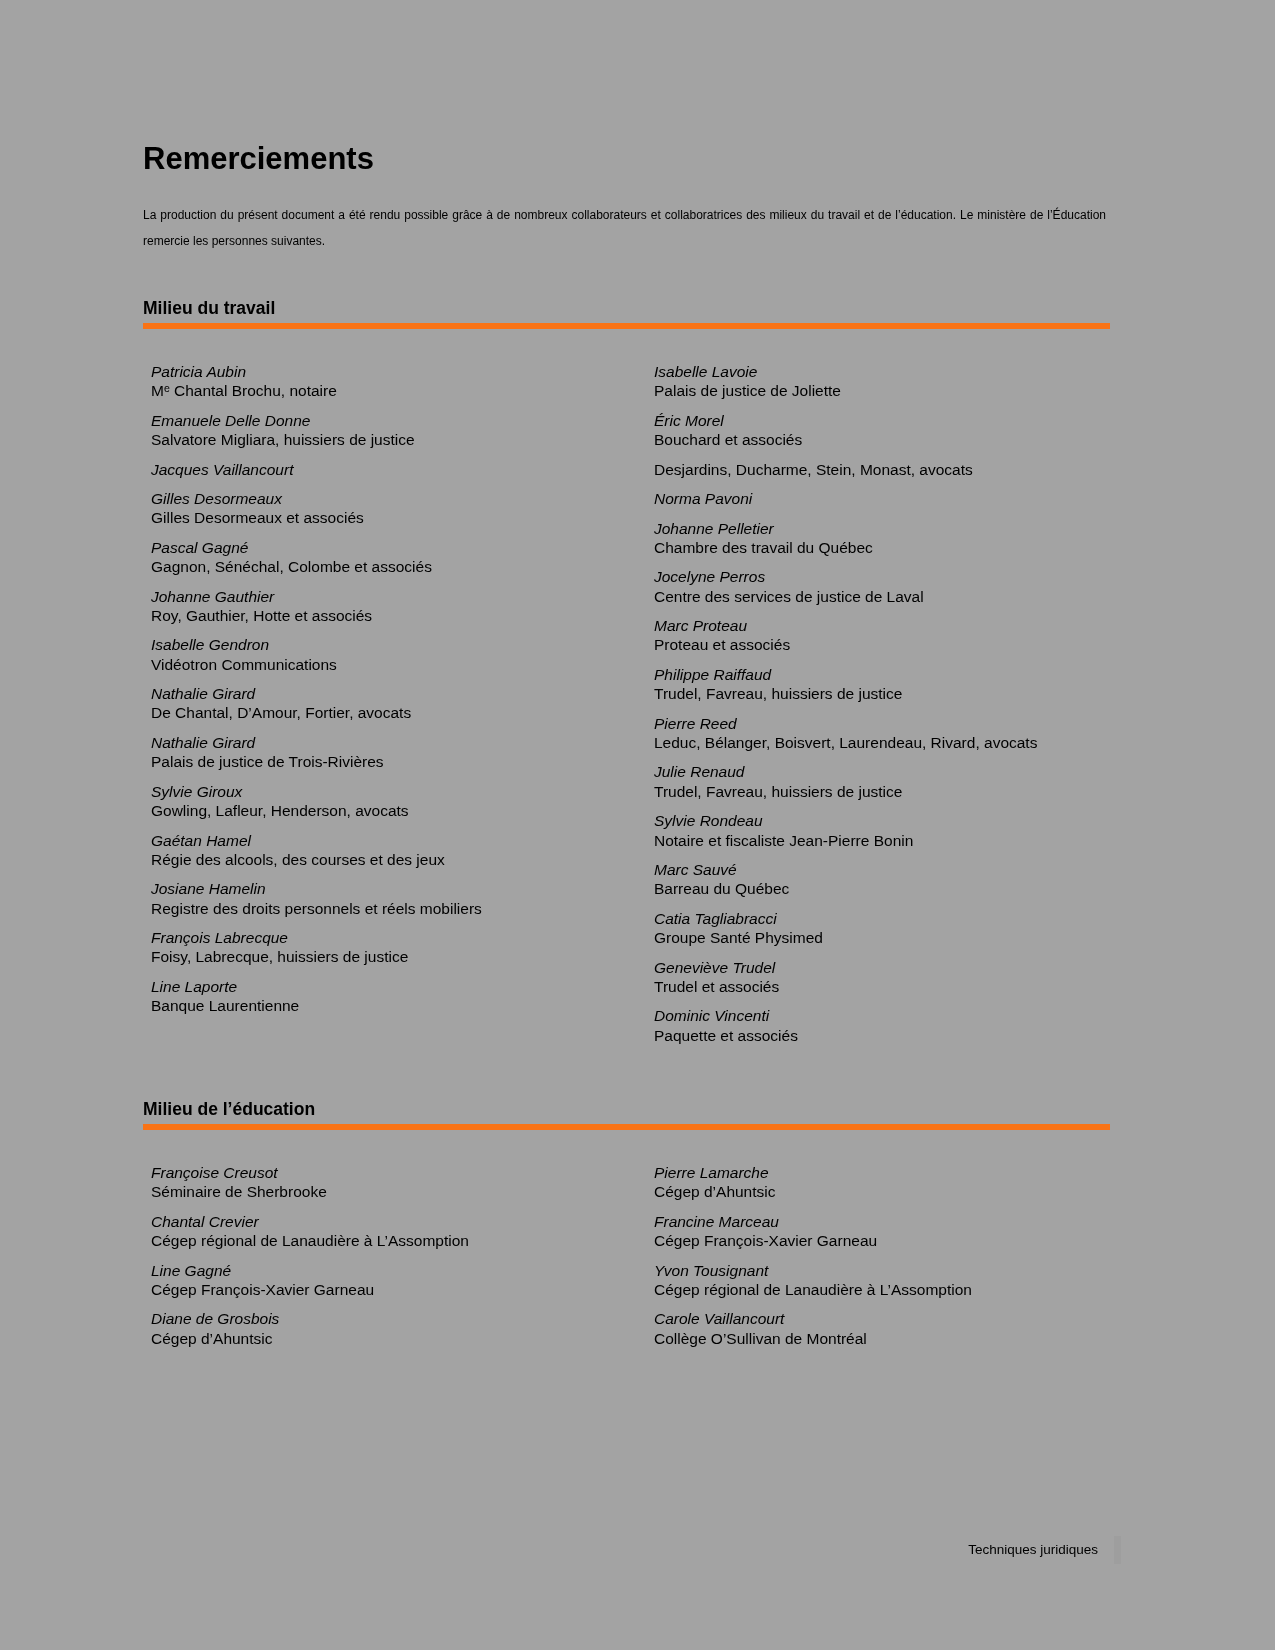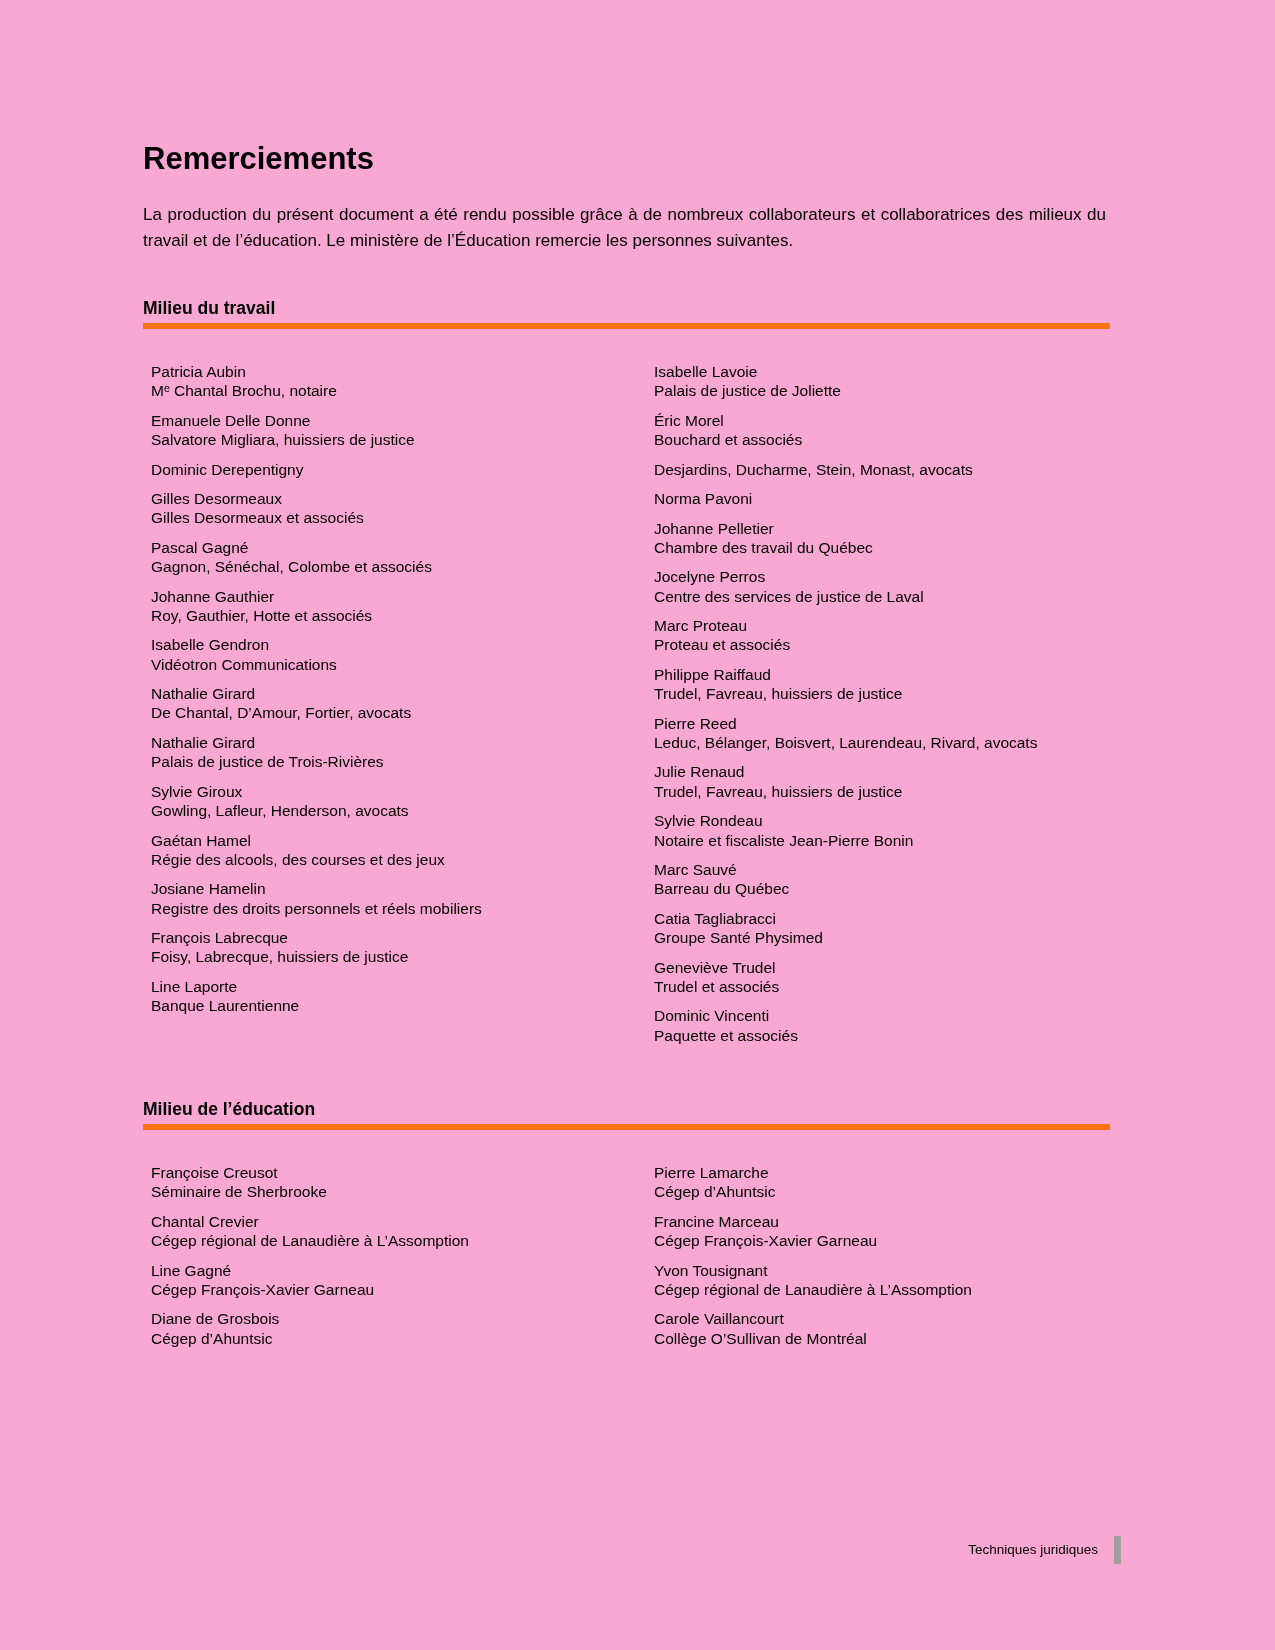--- a/index.html
+++ b/index.html
@@ -1,40 +1,40 @@
 <!DOCTYPE html>
 <html><head>
 <meta charset="utf-8">
 <style>
   html, body { margin: 0; padding: 0; background: #e8e8e8; }
   .page {
     position: relative;
     width: 1275px;
     height: 1650px;
-    background: #f9a8d4;
+    background: #a3a3a3;
     font-family: "Liberation Sans", sans-serif;
     color: #000;
     margin: 0 auto;
     overflow: hidden;
   }
   .content {
     position: absolute;
     left: 143px;
     top: 0;
     width: 967px;
   }
   .doc-title {
     margin: 141px 0 0 0;
     font-size: 31px;
     font-weight: bold;
     line-height: 36px;
   }
   .intro {
     margin: 25px 4px 0 0;
-    font-size: 17px;
+    font-size: 12px;
     line-height: 26px;
     text-align: justify;
   }
   .section { margin-top: 44px; }
   .section-heading {
     margin: 0;
     font-size: 17.5px;
     font-weight: bold;
     line-height: 20px;
     padding-bottom: 5px;
@@ -44,21 +44,21 @@
     display: grid;
     grid-template-columns: 503px 1fr;
     padding-left: 8px;
     margin-top: 33px;
   }
   .entry {
     font-size: 15.5px;
     line-height: 19.3px;
     margin-bottom: 10.2px;
   }
-  .pname { }
+  .pname { font-style: italic; }
   .porg  { font-style: normal; }
   .footer {
     position: absolute;
     top: 1536px;
     right: 154px;
     display: flex;
     align-items: flex-end;
     gap: 16px;
   }
   .footer-label {
@@ -86,21 +86,21 @@
             <div class="col">
               <div class="entry">
                 <div class="pname">Patricia Aubin</div>
                 <div class="porg">Mᵉ Chantal Brochu, notaire</div>
               </div>
               <div class="entry">
                 <div class="pname">Emanuele Delle Donne</div>
                 <div class="porg">Salvatore Migliara, huissiers de justice</div>
               </div>
               <div class="entry">
-                <div class="pname">Dominic Derepentigny</div>
+                <div class="pname">Jacques Vaillancourt</div>
               </div>
               <div class="entry">
                 <div class="pname">Gilles Desormeaux</div>
                 <div class="porg">Gilles Desormeaux et associés</div>
               </div>
               <div class="entry">
                 <div class="pname">Pascal Gagné</div>
                 <div class="porg">Gagnon, Sénéchal, Colombe et associés</div>
               </div>
               <div class="entry">

